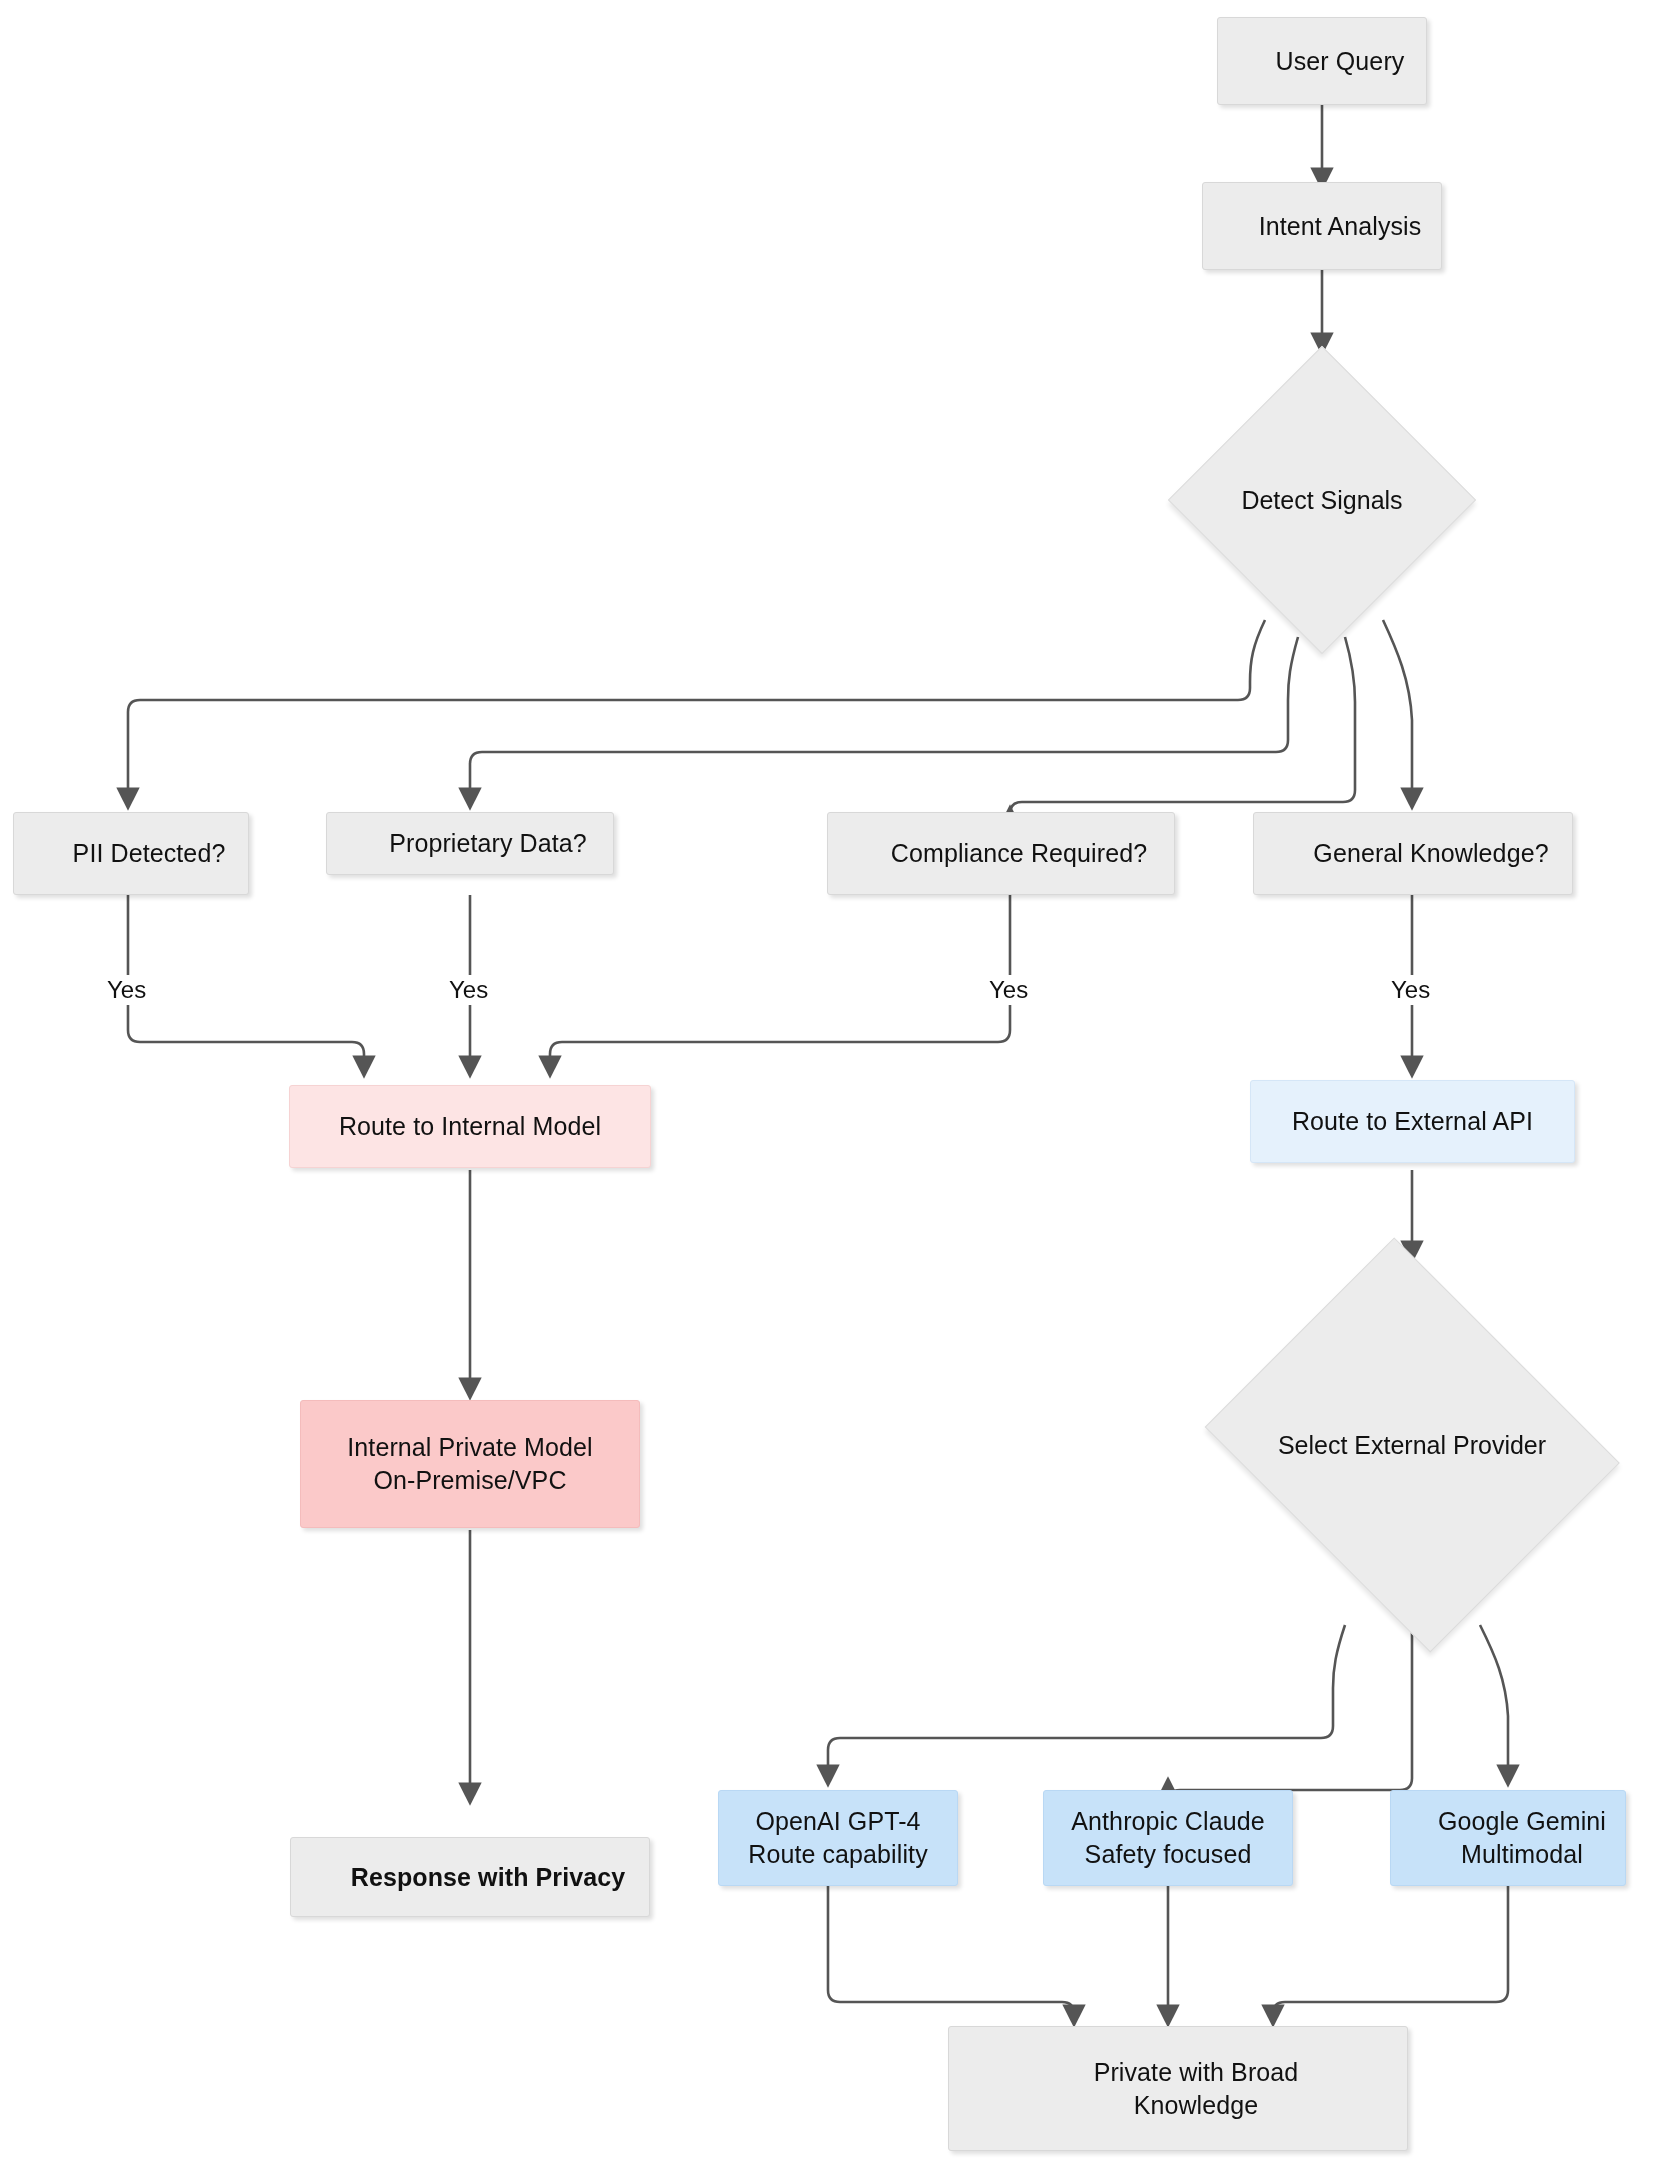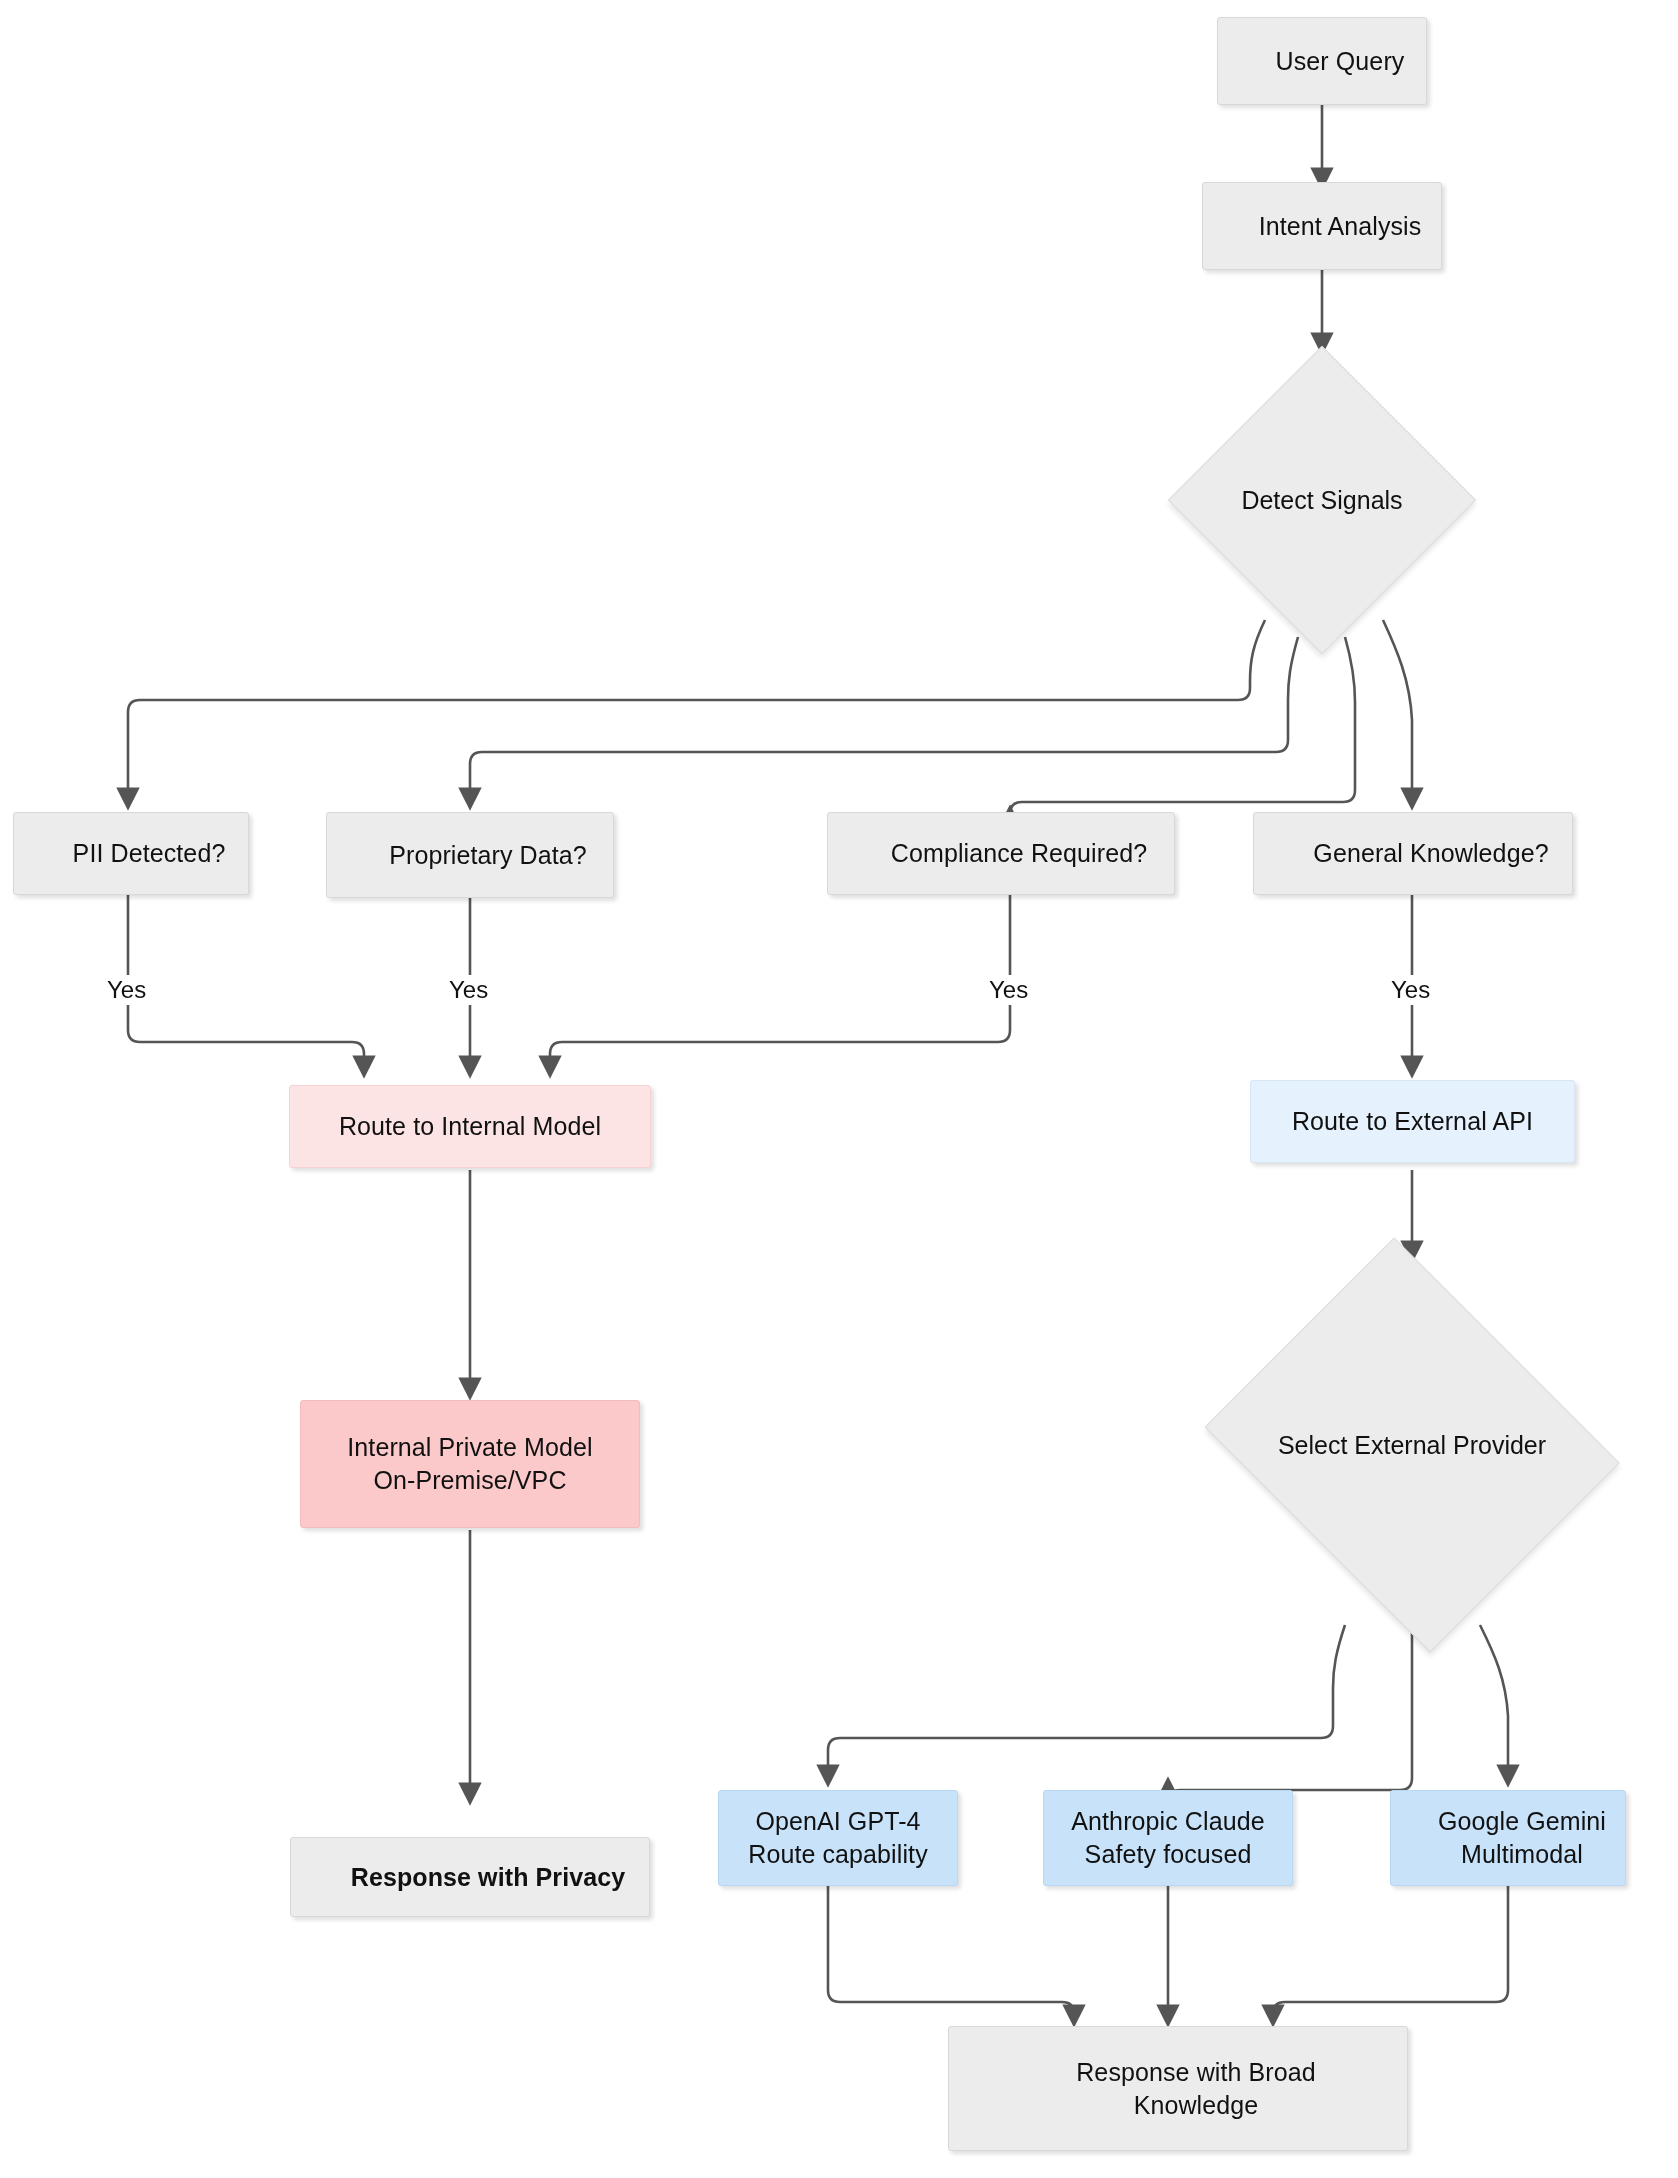--- a/index.html
+++ b/index.html
@@ -169,21 +169,21 @@
 
   <div class="diamond" style="left:1172px; top:350px; width:300px; height:300px;">
     <div class="shape"></div>
     <div class="dlabel">Detect Signals</div>
   </div>
 
   <div class="node process" style="left:13px; top:812px; width:236px; height:83px;">
     <span class="label">PII Detected?</span>
   </div>
 
-  <div class="node process" style="left:326px; top:812px; width:288px; height:86px;justify-content:center;">
+  <div class="node process" style="left:326px; top:812px; width:288px; height:63px;justify-content:center;">
     <span class="label">Proprietary Data?</span>
   </div>
 
   <div class="node process" style="left:827px; top:812px; width:348px; height:83px;">
     <span class="label">Compliance Required?</span>
   </div>
 
   <div class="node process" style="left:1253px; top:812px; width:320px; height:83px;">
     <span class="label">General Knowledge?</span>
   </div>
@@ -233,18 +233,18 @@
 
   <div class="node provider" style="left:1390px; top:1790px; width:236px; height:96px;padding-left:28px;">
     <span class="label">
       <span>Google Gemini</span>
       <span class="ln2">Multimodal</span>
     </span>
   </div>
 
   <div class="node process" style="left:948px; top:2026px; width:460px; height:125px;">
     <span class="label">
-      <span>Response with Broad</span>
+      <span>Private with Broad</span>
       <span class="ln2">Knowledge</span>
     </span>
   </div>
 
 </div>
 
 </body></html>

